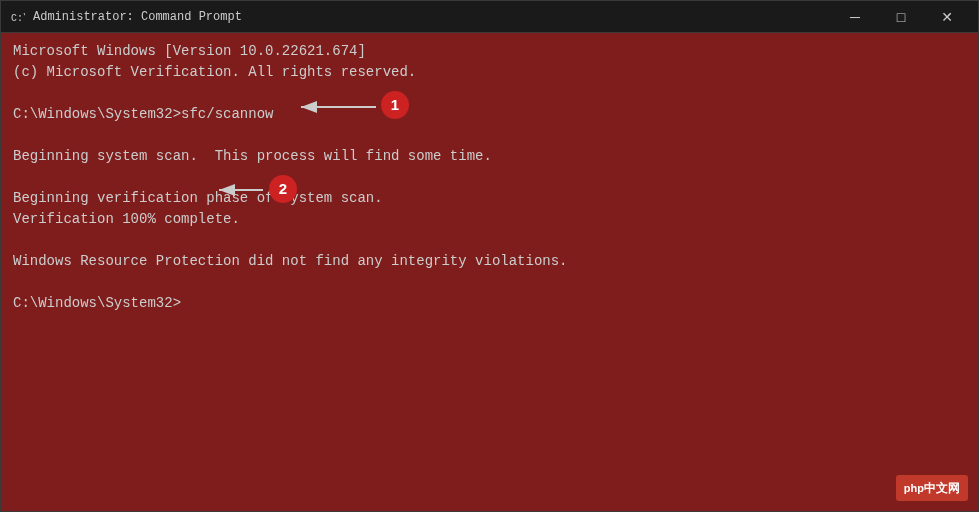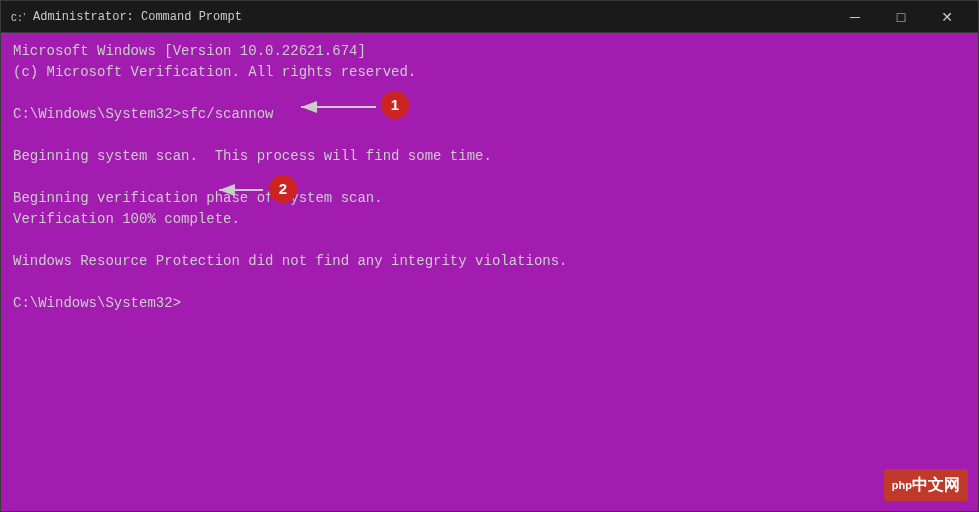--- a/index.html
+++ b/index.html
@@ -66,21 +66,21 @@
       font-size: 14px;
       cursor: pointer;
       display: flex;
       align-items: center;
       justify-content: center;
       font-family: 'Segoe UI', Arial, sans-serif;
     }
 
     .console-area {
       flex: 1;
-      background: #a21caf;
+      background: #7f1d1d;
       padding: 8px 12px;
       color: #cccccc;
       font-size: 14px;
       line-height: 1.5;
       position: relative;
       overflow: hidden;
     }
 
     .console-line {
       display: block;
@@ -136,21 +136,21 @@
       font-size: 11px;
       font-family: Arial, sans-serif;
       font-weight: bold;
       padding: 4px 8px;
       border-radius: 3px;
       display: flex;
       align-items: center;
     }
 
     .watermark-zh {
-      font-size: 16px;
+      font-size: 12px;
     }
   </style>
 </head>
 <body>
 
 <div class="window">
 
   <div class="title-bar">
     <div class="title-bar-icon">
       <svg viewBox="0 0 16 16" fill="none">

